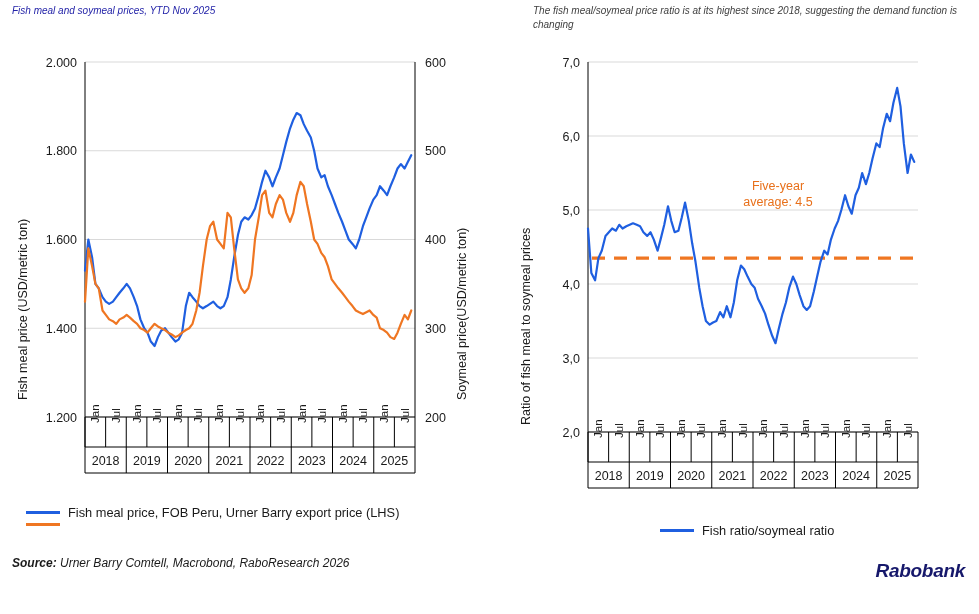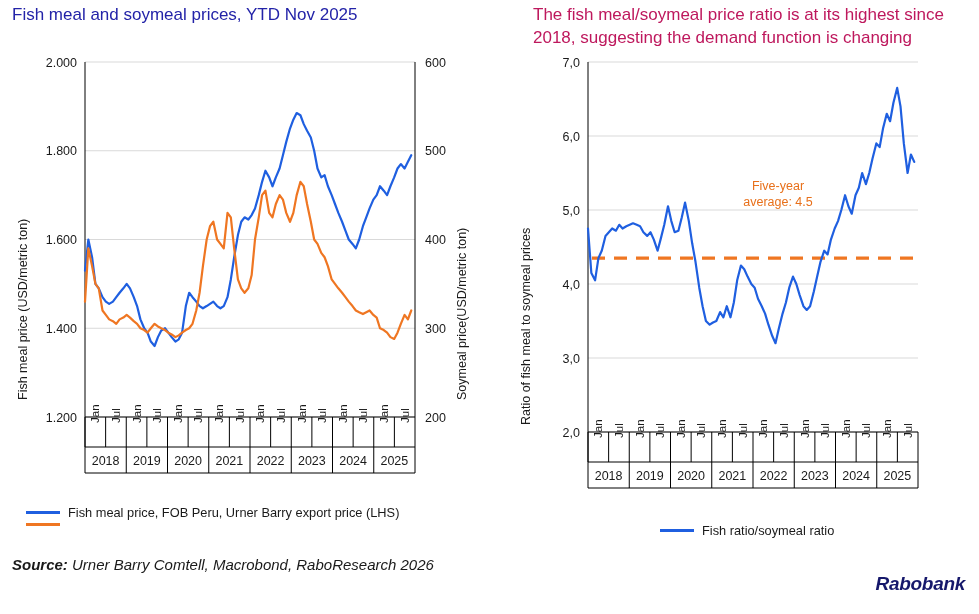--- a/index.html
+++ b/index.html
@@ -17,36 +17,37 @@
   }
   .slide {
     position: relative;
     width: 979px;
     height: 614px;
   }
 
   
   .chart-title {
     position: absolute;
-    font-size: 17px;
+    font-style: italic;
+    font-size: 10px;
     line-height: 1.35;
     color: #2b2bc8;
     font-weight: 400;
   }
   #title-left {
     left: 12px;
     top: 4px;
     width: 460px;
     color: #2323a8;
   }
   #title-right {
     left: 533px;
     top: 4px;
     width: 440px;
-    color: #be185d;
+    color: #404040;
   }
 
   
   .panel {
     position: absolute;
   }
   #panel-left {
     left: 0px;
     top: 40px;
     width: 500px;
@@ -112,39 +113,39 @@
   #legend-right {
     left: 660px;
     top: 523px;
   }
 
   
   #source-line {
     position: absolute;
     left: 12px;
     top: 556px;
-    font-size: 15px;
+    font-size: 12px;
     font-style: italic;
   }
   #source-line b {
     font-style: italic;
     font-weight: bold;
   }
   #page-number {
     position: absolute;
     left: 12px;
     top: 588px;
     font-size: 12px;
     color: #8a8a8a;
     margin-top: 40px;
   }
   #brand-logo {
     position: absolute;
     right: 14px;
-    top: 573px;
+    top: 560px;
     font-size: 19px;
     font-weight: bold;
     font-style: italic;
     color: #16186b;
     letter-spacing: -0.3px;
   }
 
   
   .tick-text {
     font-family: "Liberation Sans", sans-serif;

